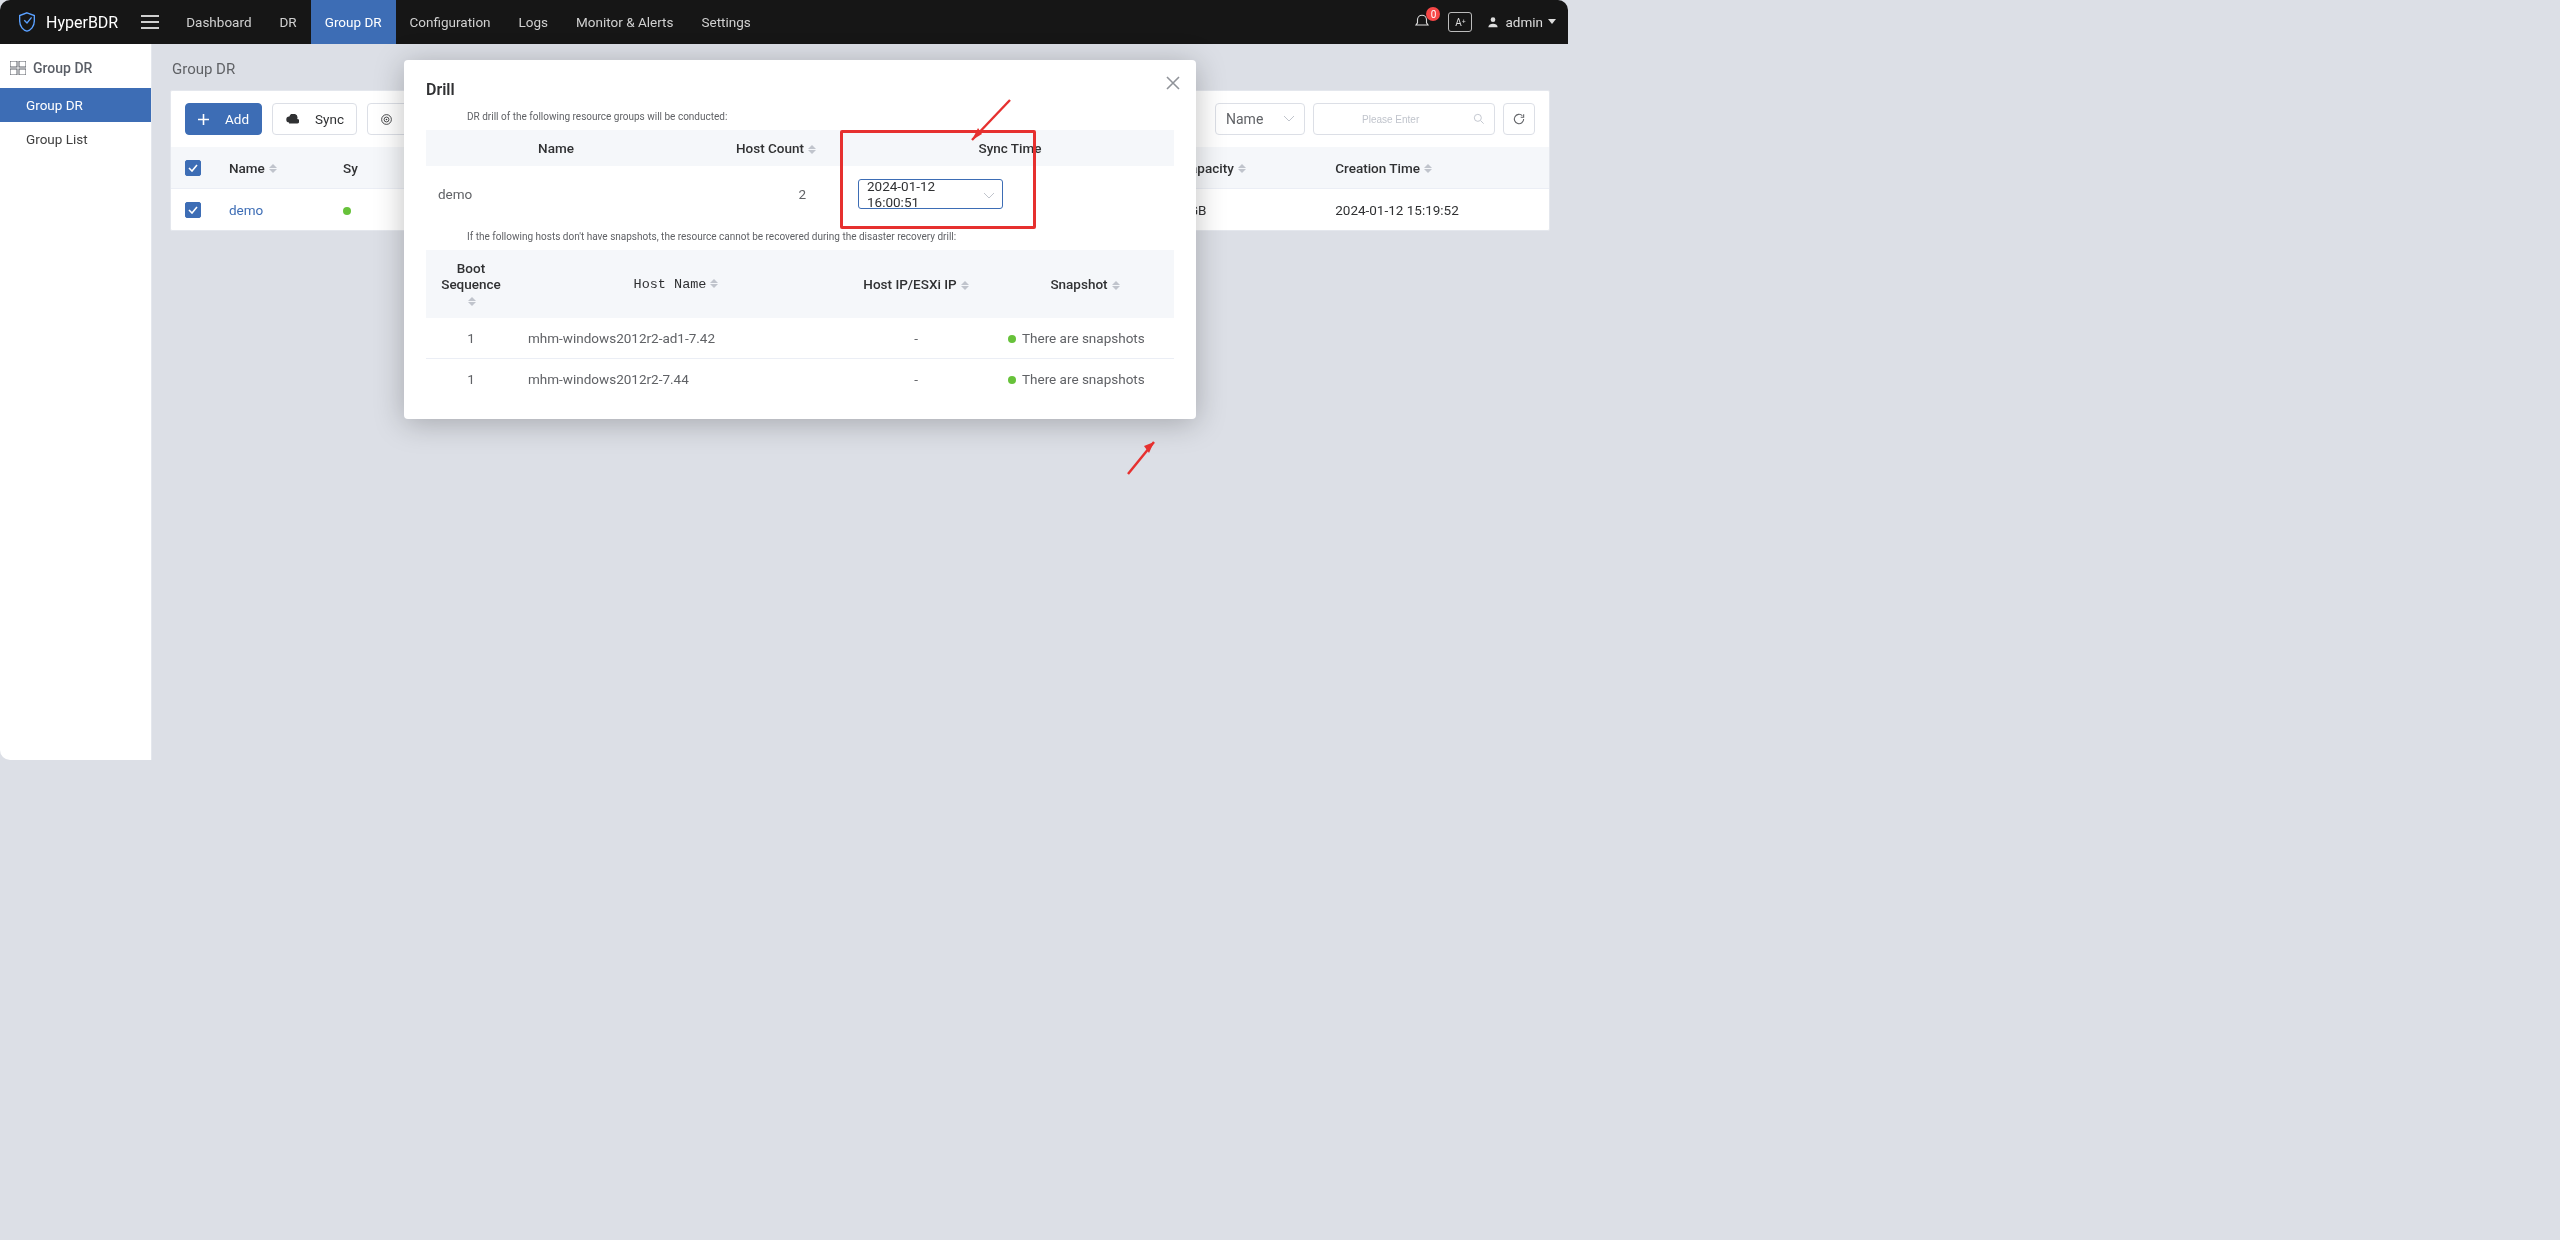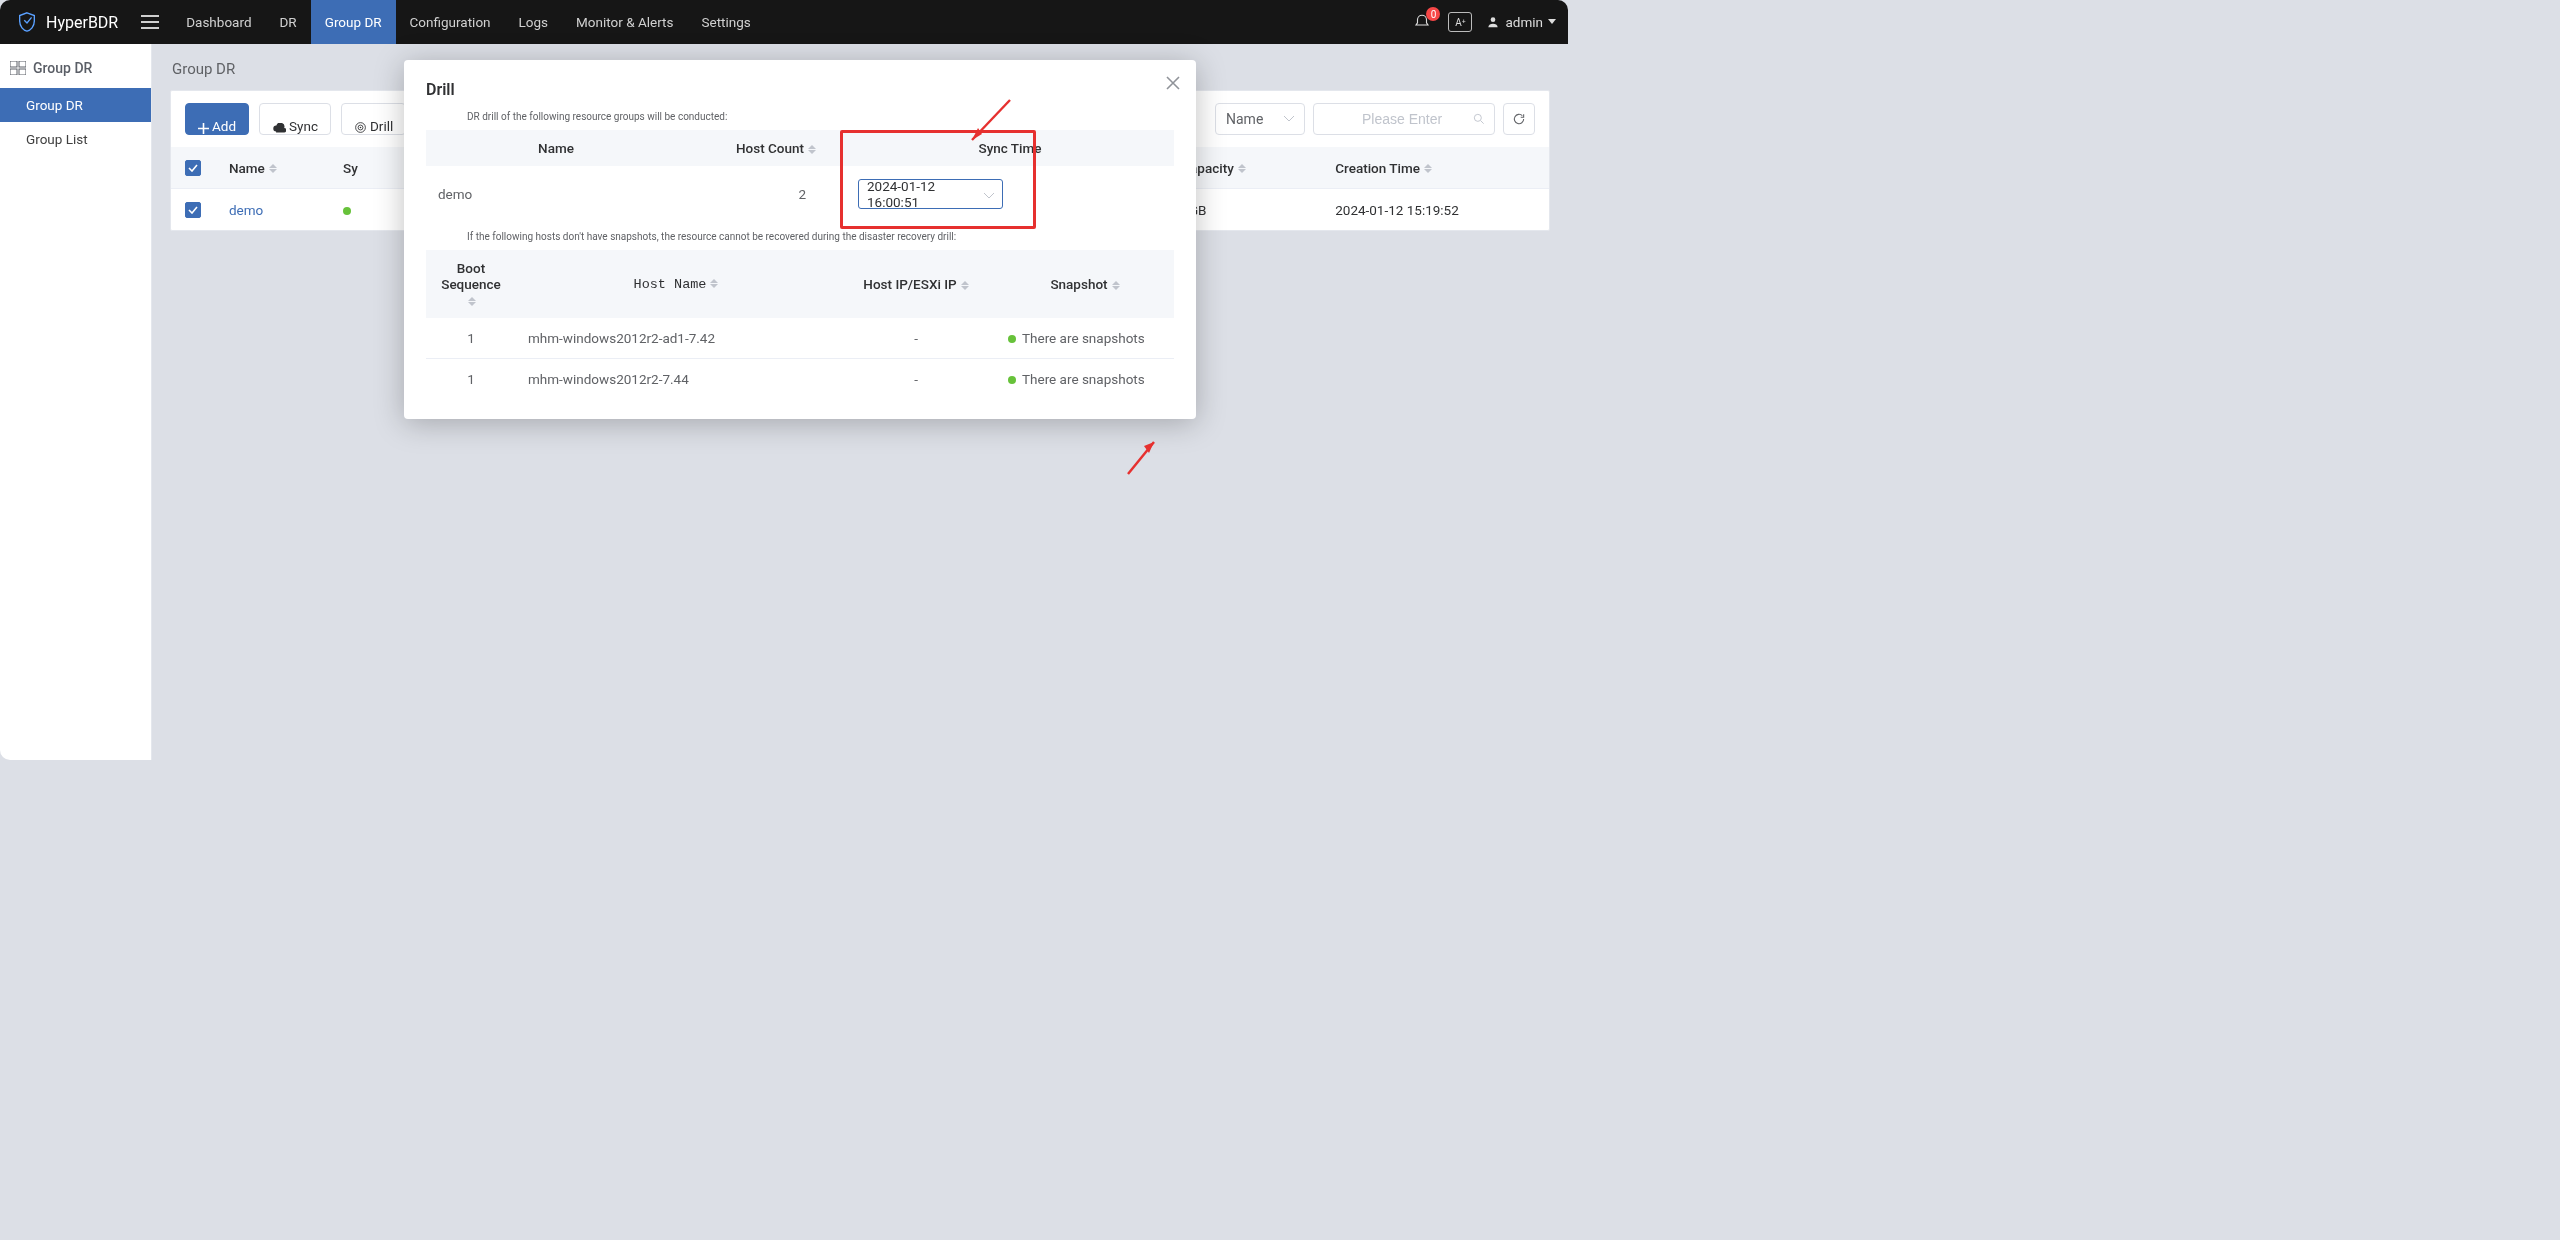--- a/index.html
+++ b/index.html
@@ -103,42 +103,42 @@
     background: #fff;
     border: 1px solid #e4e7ed;
     border-radius: 2px;
   }
 
   .toolbar {
     display: flex; align-items: center; gap: 10px;
     padding: 12px 14px;
   }
   .btn {
-    display: inline-flex; align-items: flex-end; gap: 3px;
+    display: inline-flex; align-items: center; gap: 16px;
     border: 1px solid #dcdfe6;
     background: #fff;
     color: #303133;
     border-radius: 4px;
     height: 32px; padding: 0 12px;
     font-size: 13.5px; cursor: pointer;
   }
   .btn.primary { background: #3d6db5; color: #fff; border-color: #3d6db5; }
 
   .toolbar-right { margin-left: auto; display: flex; align-items: center; gap: 8px; }
   .select {
     display: inline-flex; align-items: center; justify-content: space-between;
     border: 1px solid #dcdfe6; border-radius: 4px; height: 32px; padding: 0 10px;
     min-width: 90px; color: #606266; cursor: pointer; background: #fff;
   }
   .search-input {
     display: inline-flex; align-items: center;
     border: 1px solid #dcdfe6; border-radius: 4px; height: 32px; padding: 0 8px;
     min-width: 150px; color: #c0c4cc; background: #fff;
   }
-  .search-input input { border: 0; outline: 0; font-size: 14px; color: #6d28d9; width: 110px; background: transparent; margin-left: 40px; }
+  .search-input input { border: 0; outline: 0; font-size: 10px; color: #6d28d9; width: 110px; background: transparent; margin-left: 40px; }
   .search-input input::placeholder { color: #c0c4cc; }
   .icon-square {
     width: 32px; height: 32px; border: 1px solid #dcdfe6; border-radius: 4px;
     display: inline-flex; align-items: center; justify-content: center; background: #fff; cursor: pointer;
     color: #606266;
   }
 
   table.data-table { width: 100%; border-collapse: collapse; }
   table.data-table th, table.data-table td {
     text-align: left; padding: 12px 14px; font-size: 13.5px;

